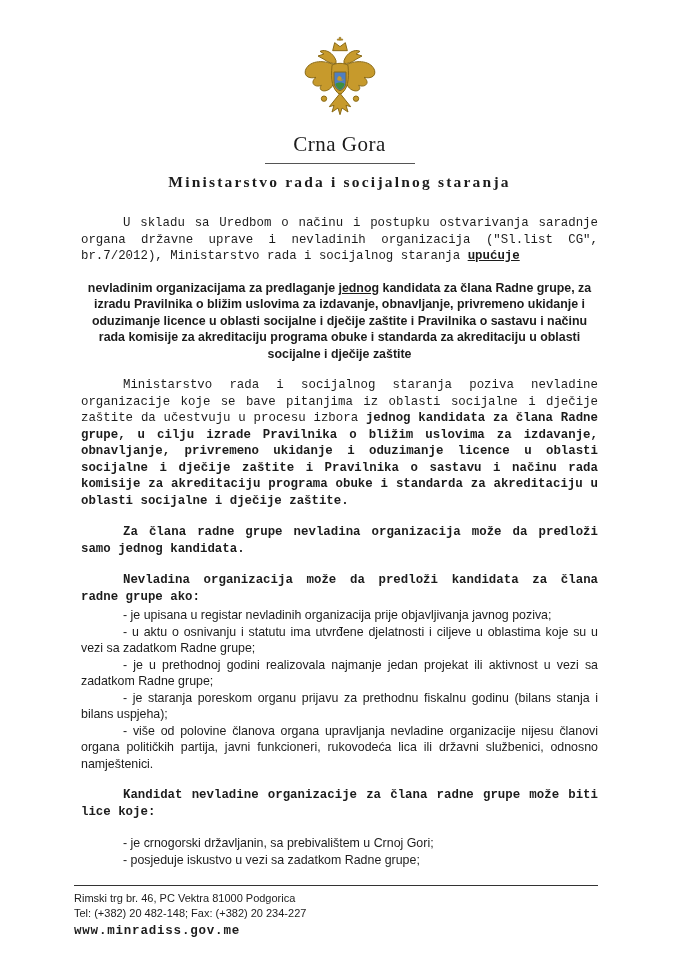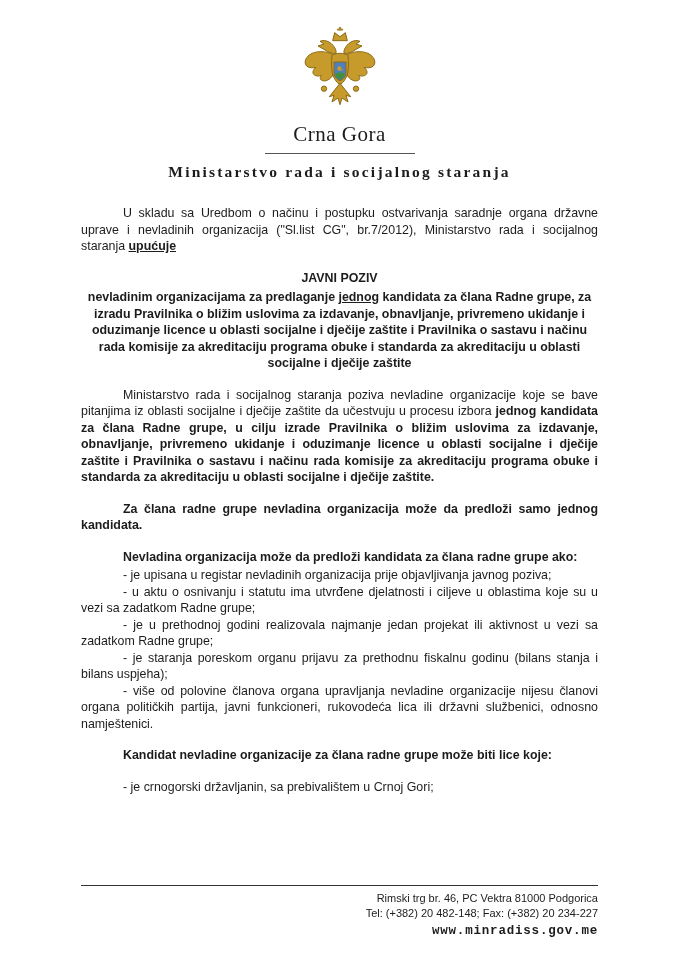--- a/index.html
+++ b/index.html
@@ -10,21 +10,21 @@
     -webkit-font-smoothing:antialiased;
   }
   .page {
     position:relative;
     width:679px; height:960px;
     background:#ffffff;
     overflow:hidden;
     margin:0 auto;
   }
   
-  .doc-header { text-align:center; padding-top:26px; }
+  .doc-header { text-align:center; padding-top:36px; }
   .coa { display:inline-block; line-height:0; }
   .country {
     font-family:"Liberation Serif", serif;
     font-size:21px; font-weight:400;
     letter-spacing:0.5px;
     margin-top:4px;
   }
   .rule {
     width:150px; border-top:1px solid #555;
     margin:6px auto 9px auto;
@@ -35,35 +35,35 @@
     letter-spacing:2.2px;
   }
   
   .doc-body {
     padding:24px 81px 0 81px;
     font-size:12.4px;
     line-height:1.33;
     text-align:justify;
   }
   .para { margin-bottom:15px; }
-  .indent { text-indent:42px; }
+  .indent { text-indent:42px;font-family:Liberation Mono, monospace; }
   .bold { font-weight:bold; }
   .center { text-align:center; }
   .u { text-decoration:underline; }
   .call-title { margin-bottom:3px; }
   .call-subtitle { margin-bottom:15px; }
   .items p { margin:0; text-indent:42px; }
   .items { margin-bottom:15px; }
   .section-heading { margin-bottom:2px; }
   .section-heading.spaced { margin-bottom:15px; }
   
   .doc-footer {
     position:absolute;
-    left:81px; right:81px; bottom:20px;
-    text-align:right;
+    left:74px; right:81px; bottom:20px;
+    text-align:left;
     font-size:11px;
     line-height:1.35;
   }
   .footer-rule { border-top:1px solid #333; margin-bottom:5px; }
   .site {
     font-weight:bold;
     font-size:12.5px;
     letter-spacing:0.8px;
     margin-top:2px;
     font-family:Liberation Mono, monospace;
@@ -107,21 +107,20 @@
     </span>
     <h1 class="country">Crna Gora</h1>
     <div class="rule"></div>
     <h2 class="ministry">Ministarstvo rada i socijalnog staranja</h2>
   </header>
 
   <main class="doc-body">
 
     <p class="para indent"><span>U skladu sa Uredbom o načinu i postupku ostvarivanja saradnje organa državne uprave i nevladinih organizacija ("Sl.list CG", br.7/2012), Ministarstvo rada i socijalnog staranja </span><strong class="u">upućuje</strong></p>
 
-    <p class="center bold call-title">JAVNI POZIV</p>
 
     <p class="center bold call-subtitle"><span>nevladinim organizacijama za predlaganje </span><span class="u">jednog</span><span> kandidata za člana Radne grupe, za izradu Pravilnika o bližim uslovima za izdavanje, obnavljanje, privremeno ukidanje i oduzimanje licence u oblasti socijalne i dječije zaštite i Pravilnika o sastavu i načinu rada komisije za akreditaciju programa obuke i standarda za akreditaciju u oblasti socijalne i dječije zaštite</span></p>
 
     <p class="para indent"><span>Ministarstvo rada i socijalnog staranja poziva nevladine organizacije koje se bave pitanjima iz oblasti socijalne i dječije zaštite da učestvuju u procesu izbora </span><strong>jednog kandidata za člana Radne grupe, u cilju izrade Pravilnika o bližim uslovima za izdavanje, obnavljanje, privremeno ukidanje i oduzimanje licence u oblasti socijalne i dječije zaštite i Pravilnika o sastavu i načinu rada komisije za akreditaciju programa obuke i standarda za akreditaciju u oblasti socijalne i dječije zaštite.</strong></p>
 
     <p class="para indent bold">Za člana radne grupe nevladina organizacija može da predloži samo jednog kandidata.</p>
 
     <p class="indent bold section-heading">Nevladina organizacija može da predloži kandidata za člana radne grupe ako:</p>
 
     <div class="items">
@@ -129,20 +128,21 @@
       <p>- u aktu o osnivanju i statutu ima utvrđene djelatnosti i ciljeve u oblastima koje su u vezi sa zadatkom Radne grupe;</p>
       <p>- je u prethodnoj godini realizovala najmanje jedan projekat ili aktivnost u vezi sa zadatkom Radne grupe;</p>
       <p>- je staranja poreskom organu prijavu za prethodnu fiskalnu godinu (bilans stanja i bilans uspjeha);</p>
       <p>- više od polovine članova organa upravljanja nevladine organizacije nijesu članovi organa političkih partija, javni funkcioneri, rukovodeća lica ili državni službenici, odnosno namještenici.</p>
     </div>
 
     <p class="indent bold section-heading spaced">Kandidat nevladine organizacije za člana radne grupe može biti lice koje:</p>
 
     <div class="items">
       <p>- je crnogorski državljanin, sa prebivalištem u Crnoj Gori;</p>
+      <p>- posjeduje iskustvo u vezi sa zadatkom Radne grupe;</p>
     </div>
 
   </main>
 
   <footer class="doc-footer">
     <div class="footer-rule"></div>
     <p>Rimski trg br. 46, PC Vektra 81000 Podgorica</p>
     <p>Tel: (+382) 20 482-148;  Fax: (+382) 20 234-227</p>
     <p class="site">www.minradiss.gov.me</p>
   </footer>

